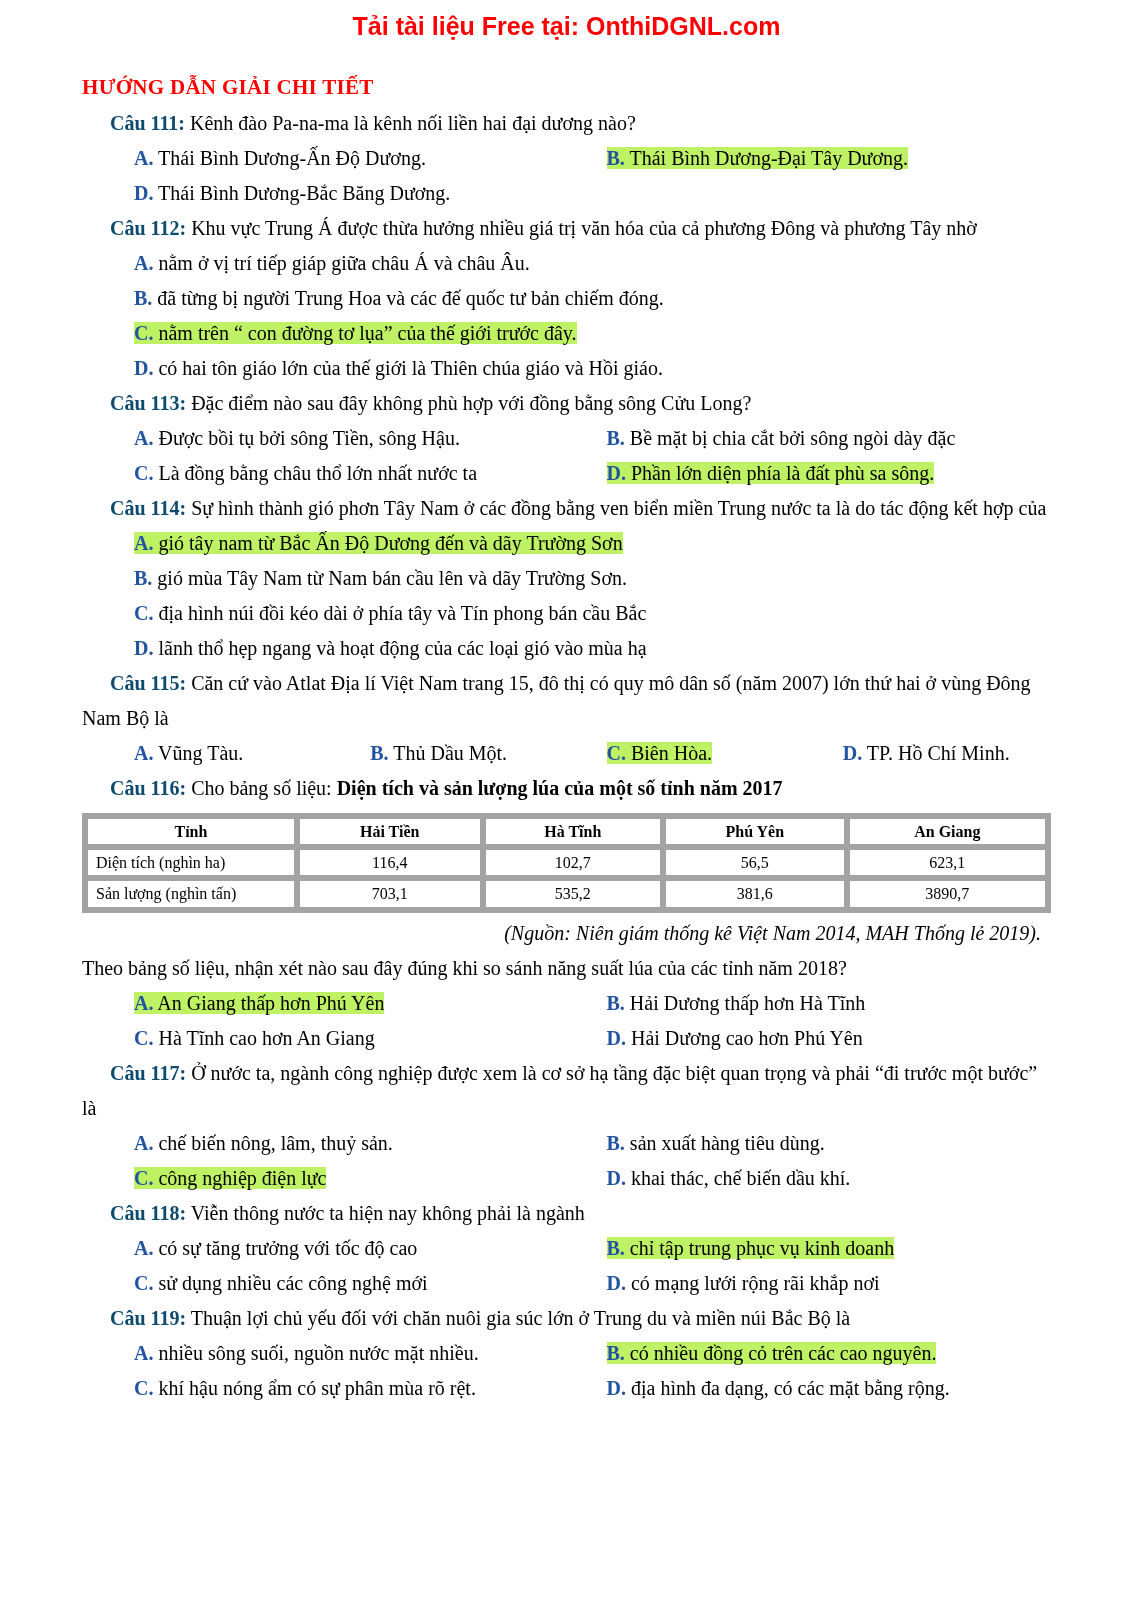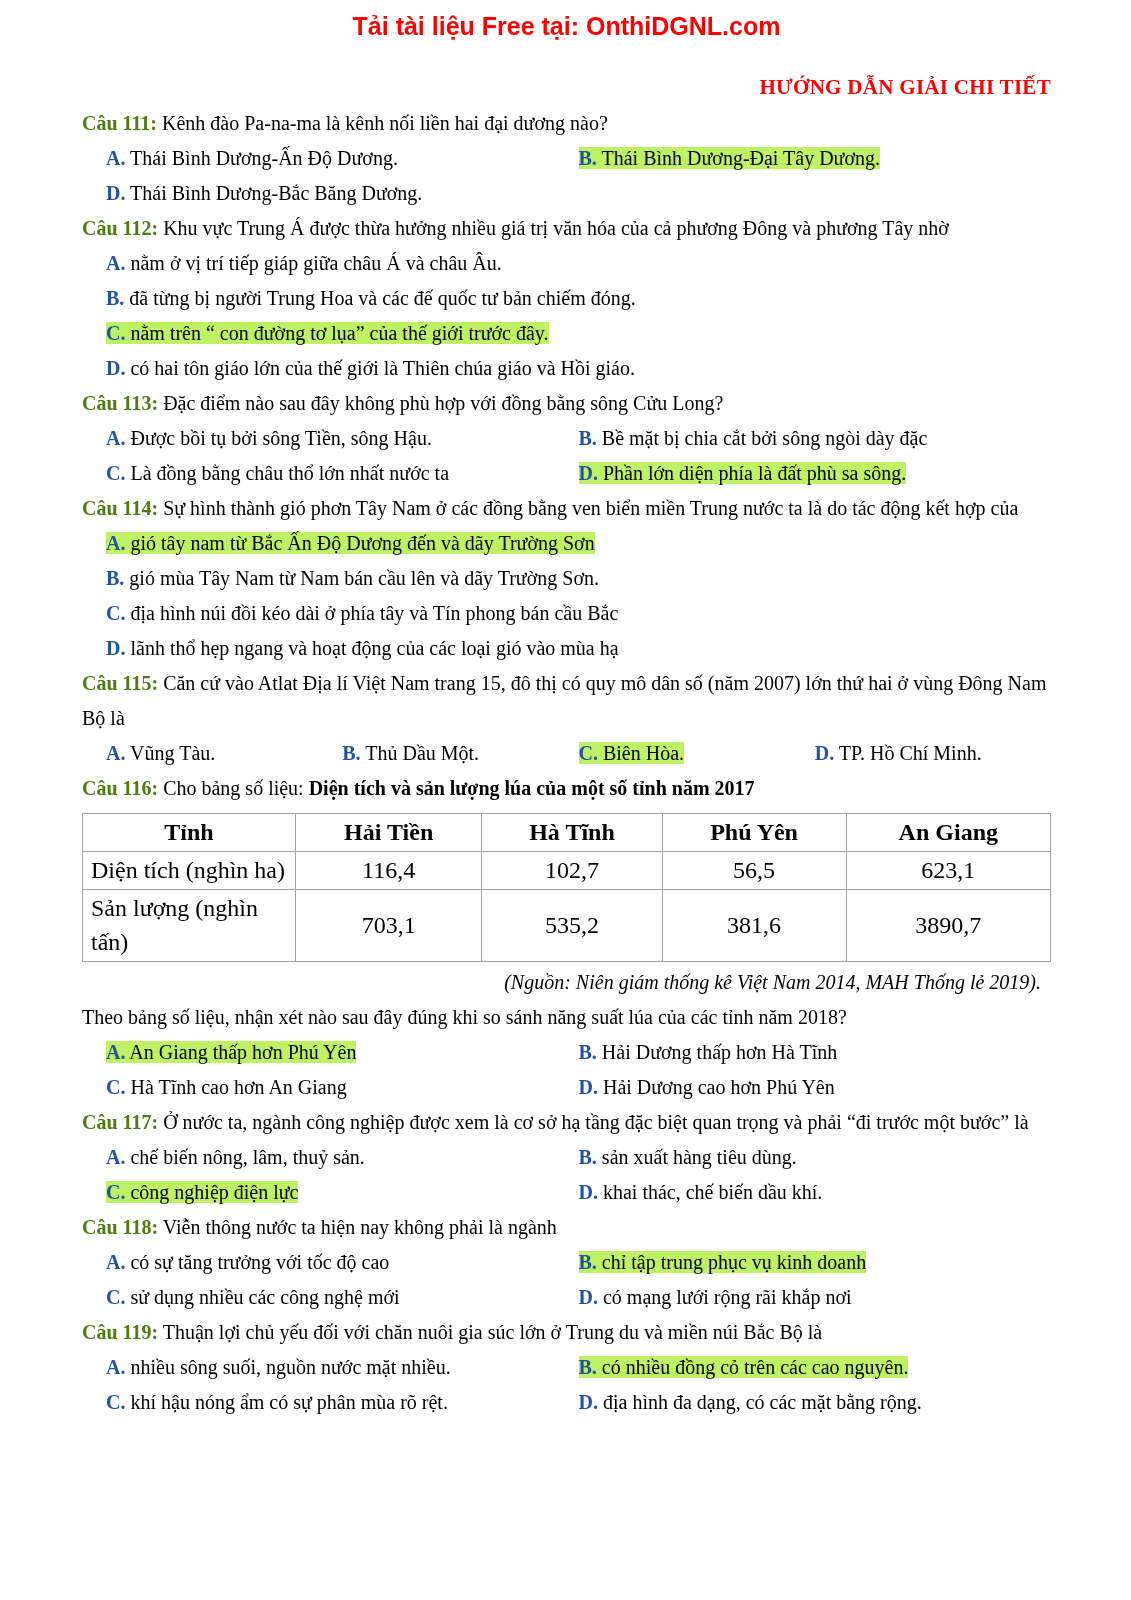--- a/index.html
+++ b/index.html
@@ -13,43 +13,43 @@
   .page { padding: 6px 80px 0 82px; }
   .banner {
     text-align: center;
     color: #ff0000;
     font-family: "Liberation Sans", sans-serif;
     font-weight: bold;
     font-size: 25px;
     margin: 6px 0 0 0;
   }
   .doc-title {
-    text-align: right;
+    text-align: left;
     color: #ff0000;
     font-weight: bold;
     font-size: 21px;
     margin: 34px 0 6px 0;
     letter-spacing: 0.3px;
   }
   .q-stem { line-height: 1.75; margin: 0; }
-  .q-label { color: #4d7c0f; font-weight: bold; }
+  .q-label { color: #0c4a6e; font-weight: bold; margin-left: 28px; }
   .bold { font-weight: bold; }
   .options { padding-left: 24px; }
   .options.cols-2 { display: grid; grid-template-columns: 50% 50%; }
   .options.cols-4 { display: grid; grid-template-columns: 25% 25% 25% 25%; }
-  .opt { line-height: 1.75; }
+  .opt { line-height: 1.75; margin-left: 28px; }
   .letter { color: #2153a0; font-weight: bold; }
   .opt-body.hl { background: #bef264; }
   .data-table { width: 100%; border-collapse: collapse; margin: 7px 0 3px 0; }
   .data-table th, .data-table td {
-    border: 1px solid #a3a3a3;
+    border: 6px solid #a3a3a3;
     padding: 1px 8px;
     text-align: center;
     line-height: 1.45;
-    font-size: 24px;
+    font-size: 16px;
   }
   .data-table td.row-label { text-align: left; }
   .data-table col.c0 { width: 22%; }
   .source-note {
     font-style: italic;
     text-align: right;
     padding-right: 10px;
     line-height: 1.75;
   }
 </style>

